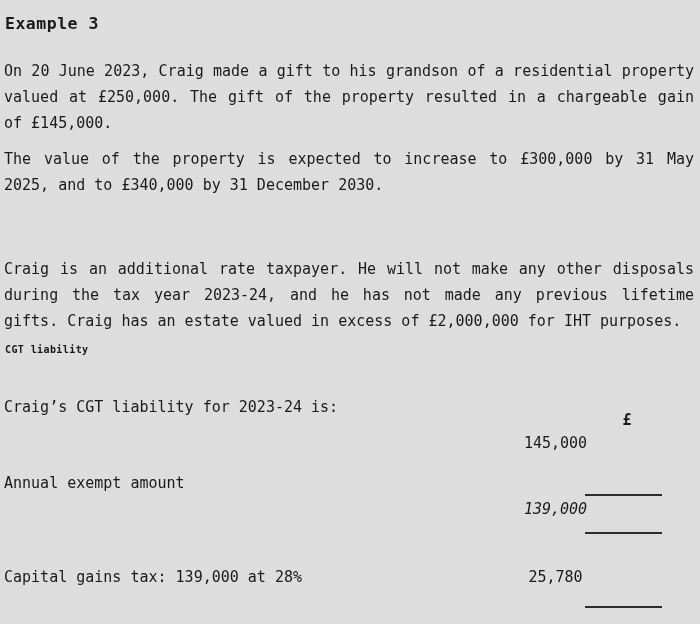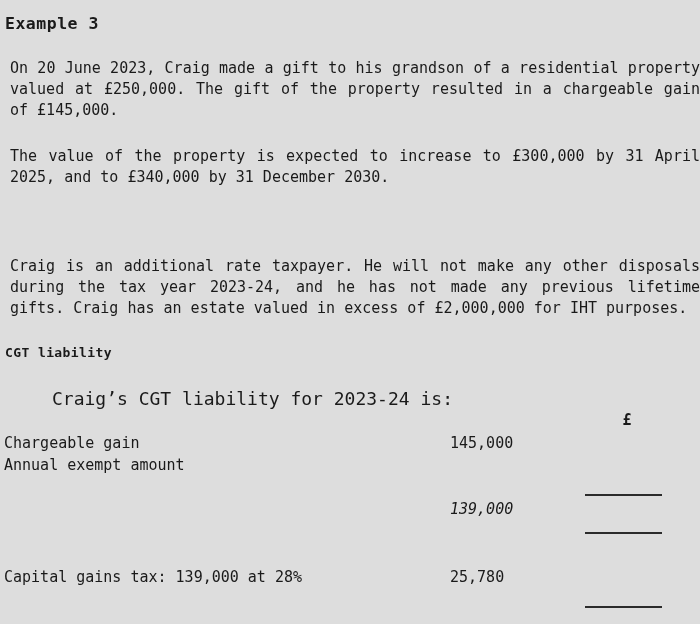--- a/index.html
+++ b/index.html
@@ -27,47 +27,46 @@
     position: absolute;
     left: 5px;
     top: 2px;
     font-size: 16.5px;
     font-weight: bold;
     letter-spacing: 0.5px;
     white-space: pre;
   }
   .para {
     position: absolute;
-    left: 10px;
+    left: 4px;
     width: 690px;
     text-align: justify;
     text-align-last: left;
     font-size: 15px;
-    line-height: 21px;
+    line-height: 26px;
     letter-spacing: 0px;
   }
   .para.p1 { top: 43px; }
   .para.p2 { top: 131px; }
   .para.p3 { top: 241px; }
   .section-title {
     position: absolute;
     left: 5px;
     top: 331px;
-    font-size: 13px;
+    font-size: 10px;
     font-weight: bold;
     letter-spacing: 0.4px;
     white-space: pre;
   }
   .lead-line {
     position: absolute;
     left: 4px;
-    top: 388px;
-    font-size: 18px;
+    top: 396px;
+    font-size: 15px;
     white-space: pre;
-    margin-left: 48px;
   }
   .col-header {
     position: absolute;
     top: 409px;
     left: 594px;
     width: 66px;
     text-align: center;
     font-weight: bold;
     font-size: 15px;
   }
@@ -82,58 +81,57 @@
     left: 4px;
     top: 0;
     white-space: pre;
     font-size: 15px;
   }
   .row .amount {
     position: absolute;
     left: 450px;
     width: 211px;
     top: 0;
-    text-align: left;
+    text-align: center;
     white-space: pre;
     font-size: 15px;
   }
   .row.r-gain    { top: 432px; }
-  .row.r-aea     { top: 454px; }
+  .row.r-aea     { top: 472px; }
   .row.r-net     { top: 498px; font-style: italic; }
   .row.r-tax     { top: 566px; }
   .rule {
     position: absolute;
     height: 0;
     border-top: 2px solid #2b2b2b;
   }
   .rule.rule-net-top    { left: 585px; width: 77px; top: 494px; }
   .rule.rule-net-bottom { left: 585px; width: 77px; top: 532px; }
   .rule.rule-tax-bottom { left: 585px; width: 77px; top: 606px; }
 </style>
 </head>
 <body>
 
 <div class="page">
 
   <h1 class="doc-title">Example 3</h1>
 
   <p class="para p1">On 20 June 2023, Craig made a gift to his grandson of a residential property valued at £250,000. The gift of the property resulted in a chargeable gain of £145,000.</p>
 
-  <p class="para p2">The value of the property is expected to increase to £300,000 by 31 April 2025, and to £340,000 by 31 December 2030.</p>
+  <p class="para p2">The value of the property is expected to increase to £300,000 by 31 May 2025, and to £340,000 by 31 December 2030.</p>
 
   <p class="para p3">Craig is an additional rate taxpayer. He will not make any other disposals during the tax year 2023-24, and he has not made any previous lifetime gifts. Craig has an estate valued in excess of £2,000,000 for IHT purposes.</p>
 
   <h2 class="section-title">CGT liability</h2>
 
   <div class="lead-line">Craig’s CGT liability for 2023-24 is:</div>
 
   <div class="col-header">£</div>
 
   <div class="row r-gain">
-    <span class="label">Chargeable gain</span>
     <span class="amount">145,000</span>
   </div>
 
   <div class="row r-aea">
     <span class="label">Annual exempt amount</span>
   </div>
 
   <div class="rule rule-net-top"></div>
 
   <div class="row r-net">

